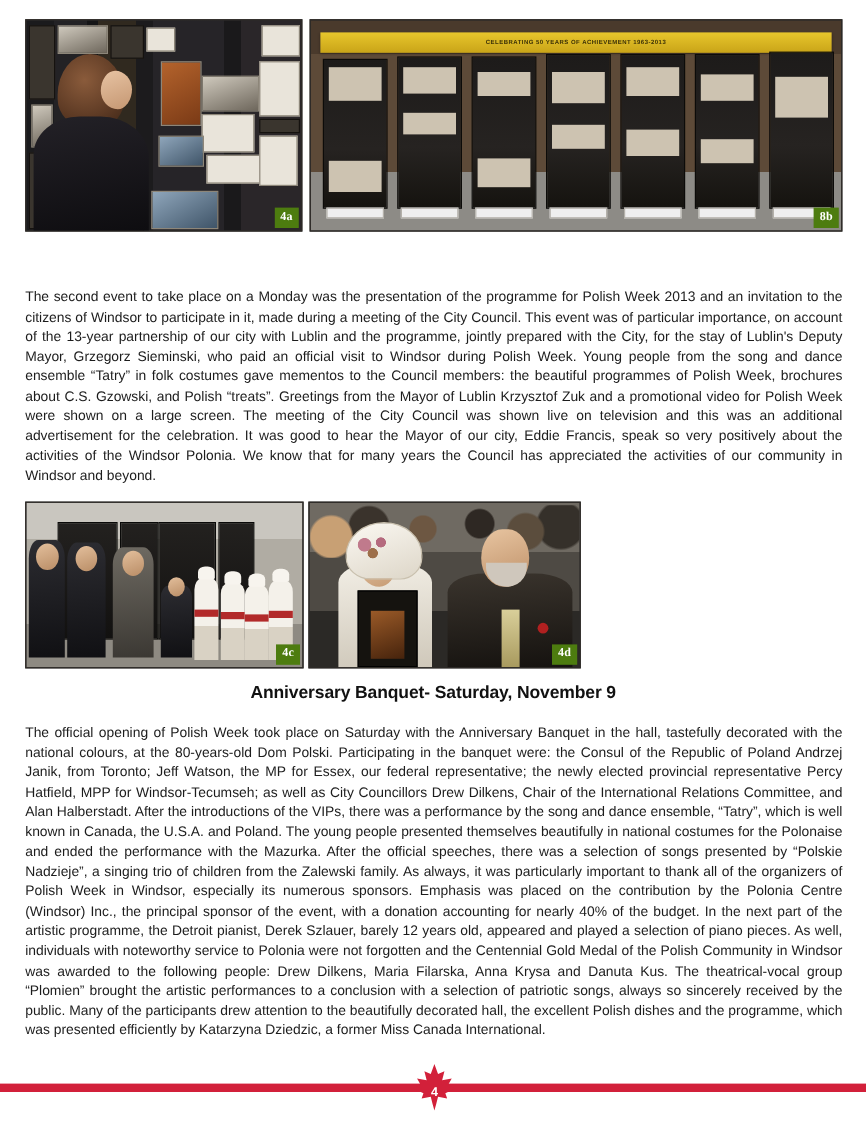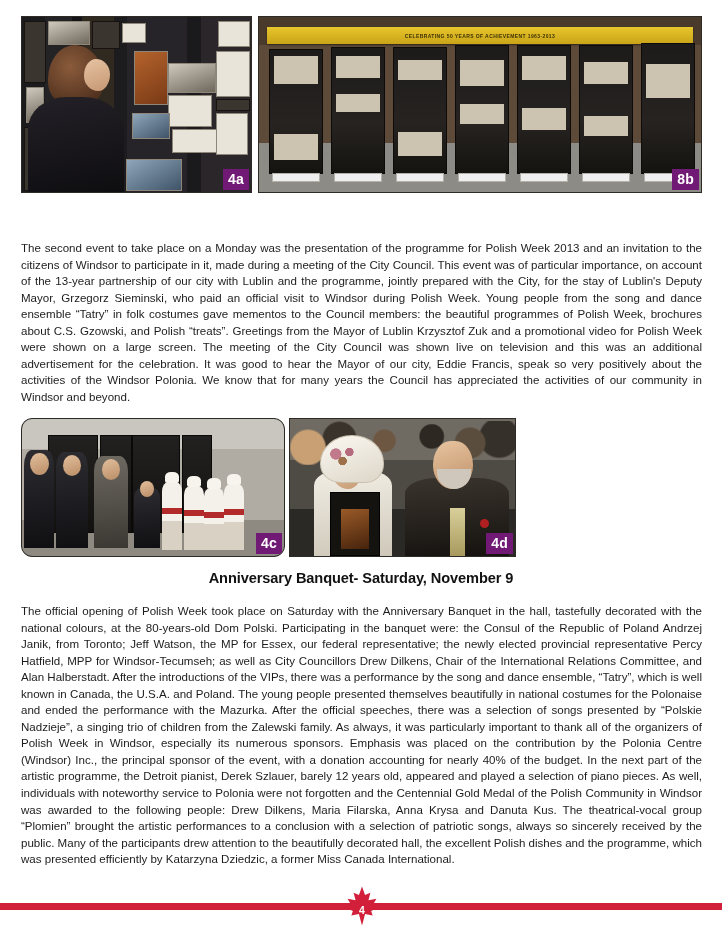--- a/index.html
+++ b/index.html
@@ -34,27 +34,27 @@
     position: relative;
     overflow: hidden;
     border: 1px solid #2e2a26;
     box-sizing: border-box;
     background: #2b2b2b;
   }
   .photo .badge {
     position: absolute;
     right: 2px;
     bottom: 2px;
-    background: #701a75;
+    background: #4d7c0f;
     color: #ffffff;
-    font-size: 14px;
+    font-size: 10px;
     font-weight: bold;
     line-height: 1;
     padding: 3px 5px 4px 5px;
-    font-family: Liberation Sans, sans-serif;
+    font-family: Liberation Serif, serif;
     letter-spacing: .2px;
     z-index: 40;
   }
   .scene { position: absolute; inset: 0; }
 
   
   .p4a { width: 231px; height: 177px; }
   .p4a .bg {
     position: absolute; inset: 0;
     background:
@@ -129,21 +129,21 @@
     background: #cdc3b1;
   }
   .p4b .stand .foot {
     position: absolute;
     left: 2px; right: 2px; bottom: -9px; height: 7px;
     background: #efefef;
     border: 1px solid #b4b1aa;
   }
 
   
-  .p4c { width: 264px; height: 139px; border-radius: 11px; }
+  .p4c { width: 232px; height: 139px; }
   .p4c .bg {
     position: absolute; inset: 0;
     background: linear-gradient(180deg,#c9c6bf 0 22%, #b0aca3 22% 74%, #8e8a82 74% 100%);
   }
   .p4c .darkpanel {
     position: absolute; top: 16px; height: 96px;
     background: linear-gradient(180deg,#23211f,#121110);
     border: 1px solid #090908;
   }
   .p4c .suit {

